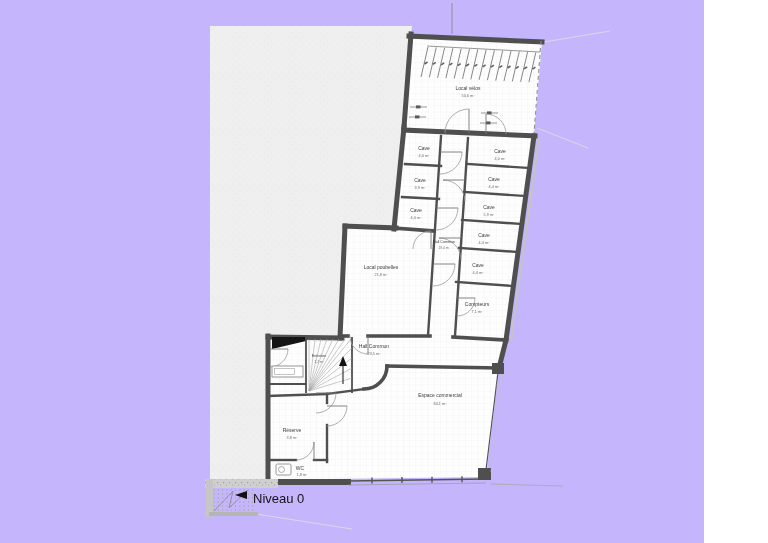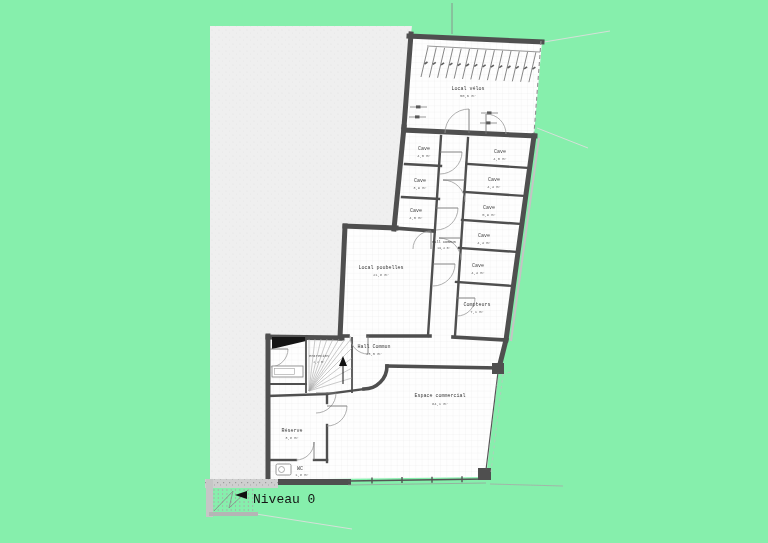--- a/index.html
+++ b/index.html
@@ -1,17 +1,17 @@
 <!DOCTYPE html>
 <html><head>
 <meta charset="utf-8">
 <style>
   html,body{margin:0;padding:0;background:#ffffff;}
-  .canvas{position:relative;width:768px;height:543px;background:#86efac;overflow:hidden;
-          font-family:Liberation Mono, monospace;}
+  .canvas{position:relative;width:704px;height:543px;background:#c4b5fd;overflow:hidden;
+          font-family:Liberation Sans, sans-serif;}
   svg{display:block;}
   .wall{stroke:#4f4f4f;stroke-linecap:square;fill:none;}
   .w6{stroke-width:6}.w5{stroke-width:5}.w4{stroke-width:3.6}.w3{stroke-width:2.4}.w2{stroke-width:1.8}
   .thin{stroke:#8a8a8a;stroke-width:.9;fill:none;}
   .tread{stroke:#a6a6a6;stroke-width:.6;fill:none;}
   .door{stroke:#9a9a9a;stroke-width:.8;fill:none;}
   .leaf{stroke:#777;stroke-width:.9;fill:none;}
   .dashline{stroke:#8f8f8f;stroke-width:1.1;stroke-dasharray:4 3;fill:none;}
   .dashlight{stroke:#c2c2c2;stroke-width:.7;stroke-dasharray:3 3;fill:none;}
   .faint{stroke:#dedede;stroke-width:.9;fill:none;}

